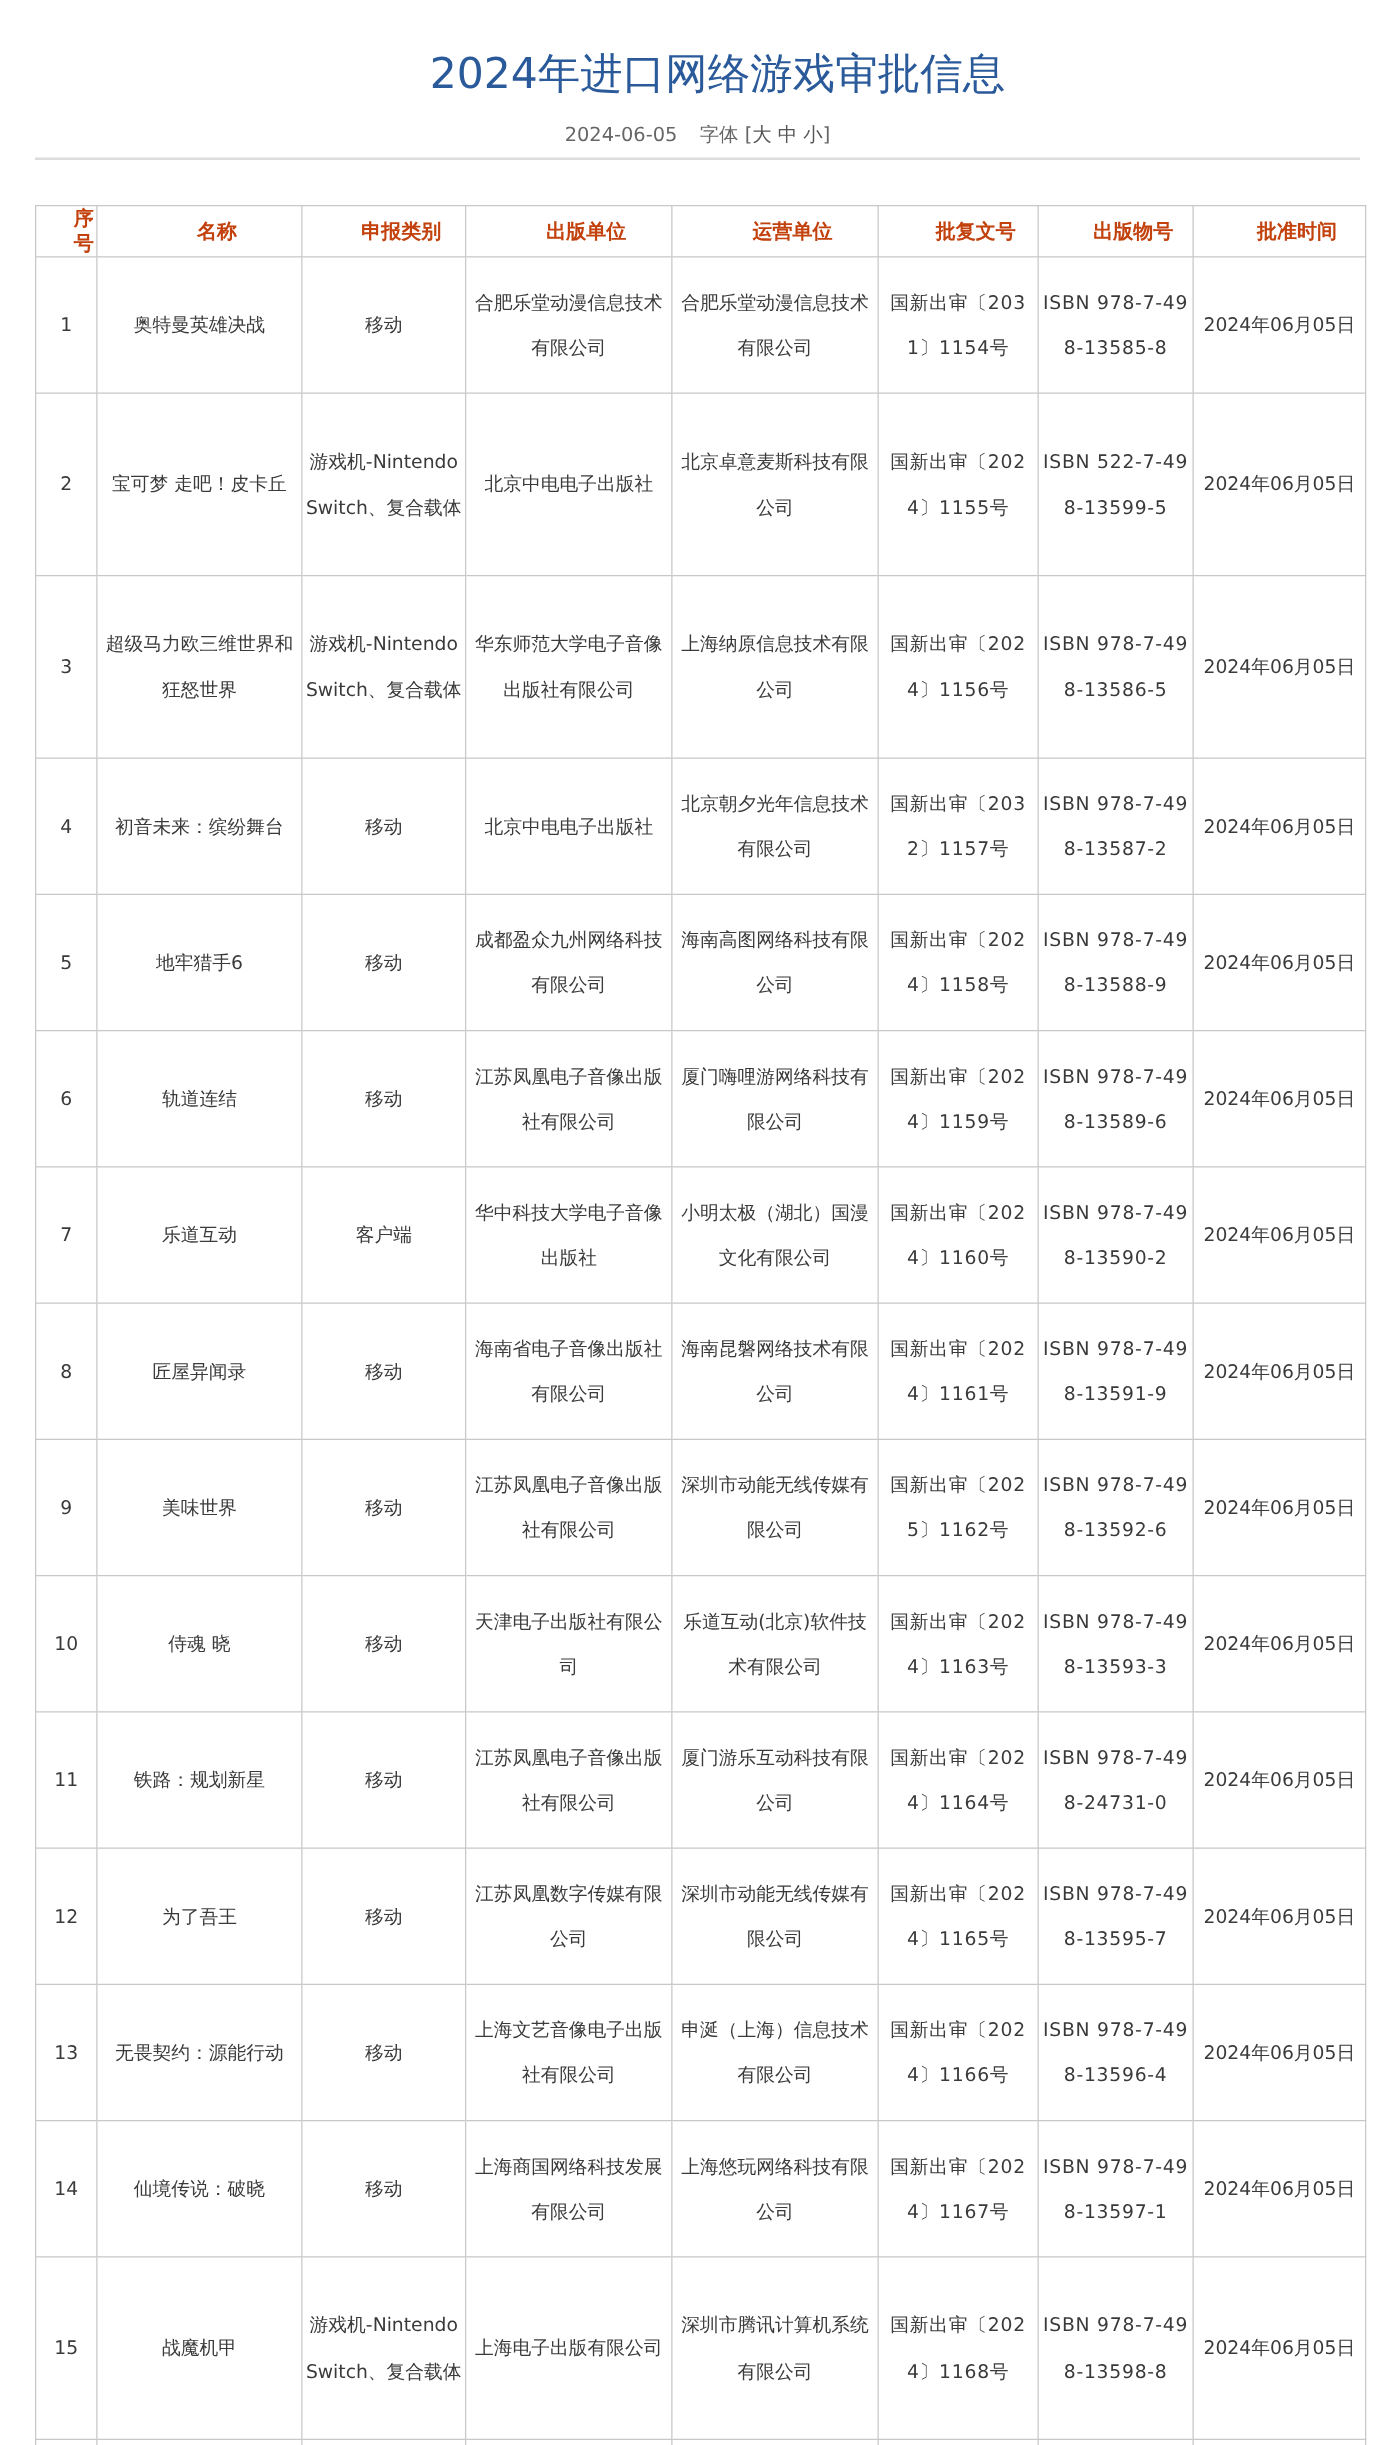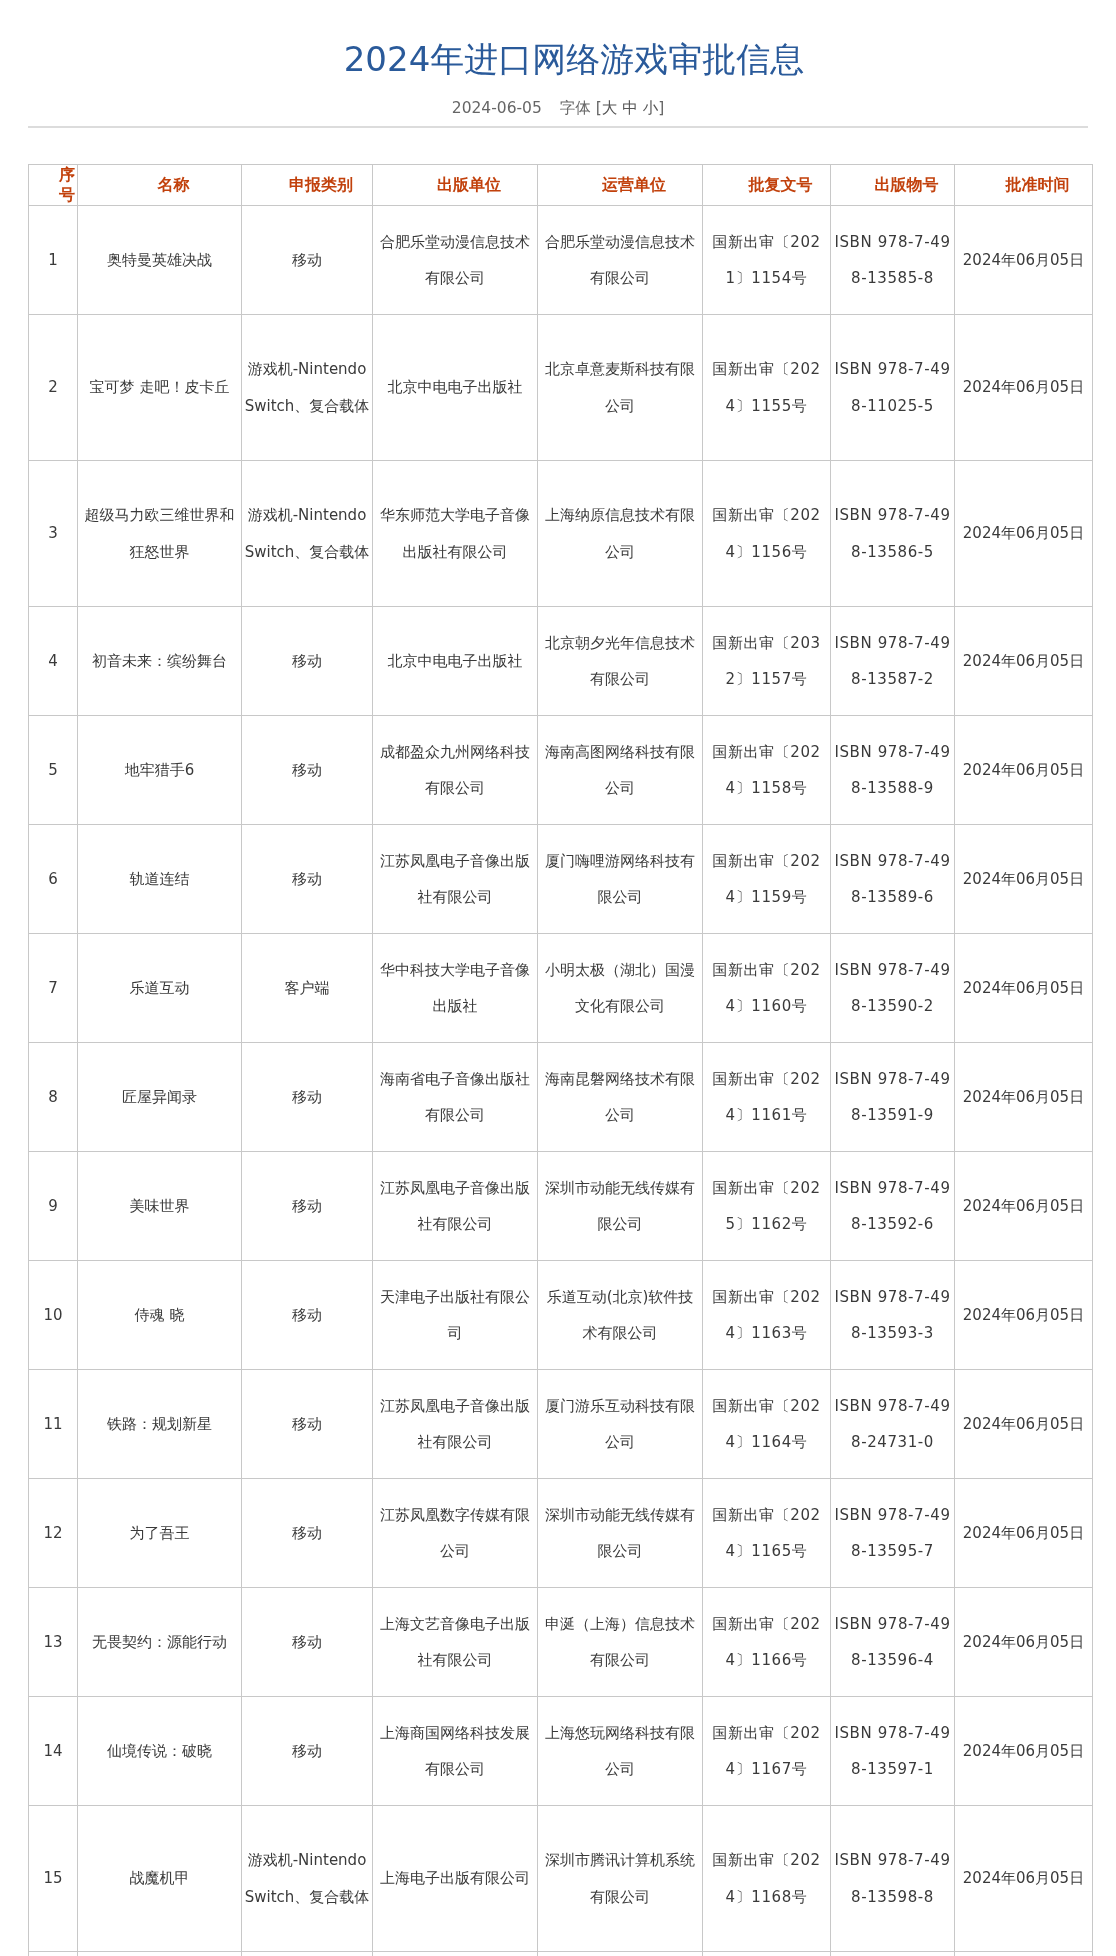--- a/index.html
+++ b/index.html
@@ -59,32 +59,32 @@
         <th>批准时间</th>
       </tr>
     </thead>
     <tbody>
       <tr class="r3">
         <td class="num">1</td>
         <td>奥特曼英雄决战</td>
         <td>移动</td>
         <td>合肥乐堂动漫信息技术有限公司</td>
         <td>合肥乐堂动漫信息技术有限公司</td>
-        <td class="docno">国新出审〔2021〕1154号</td>
+        <td class="docno">国新出审〔2031〕1154号</td>
         <td class="isbn">ISBN 978-7-498-13585-8</td>
         <td>2024年06月05日</td>
       </tr>
       <tr class="r4">
         <td class="num">2</td>
         <td>宝可梦 走吧！皮卡丘</td>
         <td>游戏机-Nintendo Switch、复合载体</td>
         <td>北京中电电子出版社</td>
         <td>北京卓意麦斯科技有限公司</td>
         <td class="docno">国新出审〔2024〕1155号</td>
-        <td class="isbn">ISBN 978-7-498-11025-5</td>
+        <td class="isbn">ISBN 522-7-498-13599-5</td>
         <td>2024年06月05日</td>
       </tr>
       <tr class="r4">
         <td class="num">3</td>
         <td>超级马力欧三维世界和狂怒世界</td>
         <td>游戏机-Nintendo Switch、复合载体</td>
         <td>华东师范大学电子音像出版社有限公司</td>
         <td>上海纳原信息技术有限公司</td>
         <td class="docno">国新出审〔2024〕1156号</td>
         <td class="isbn">ISBN 978-7-498-13586-5</td>

